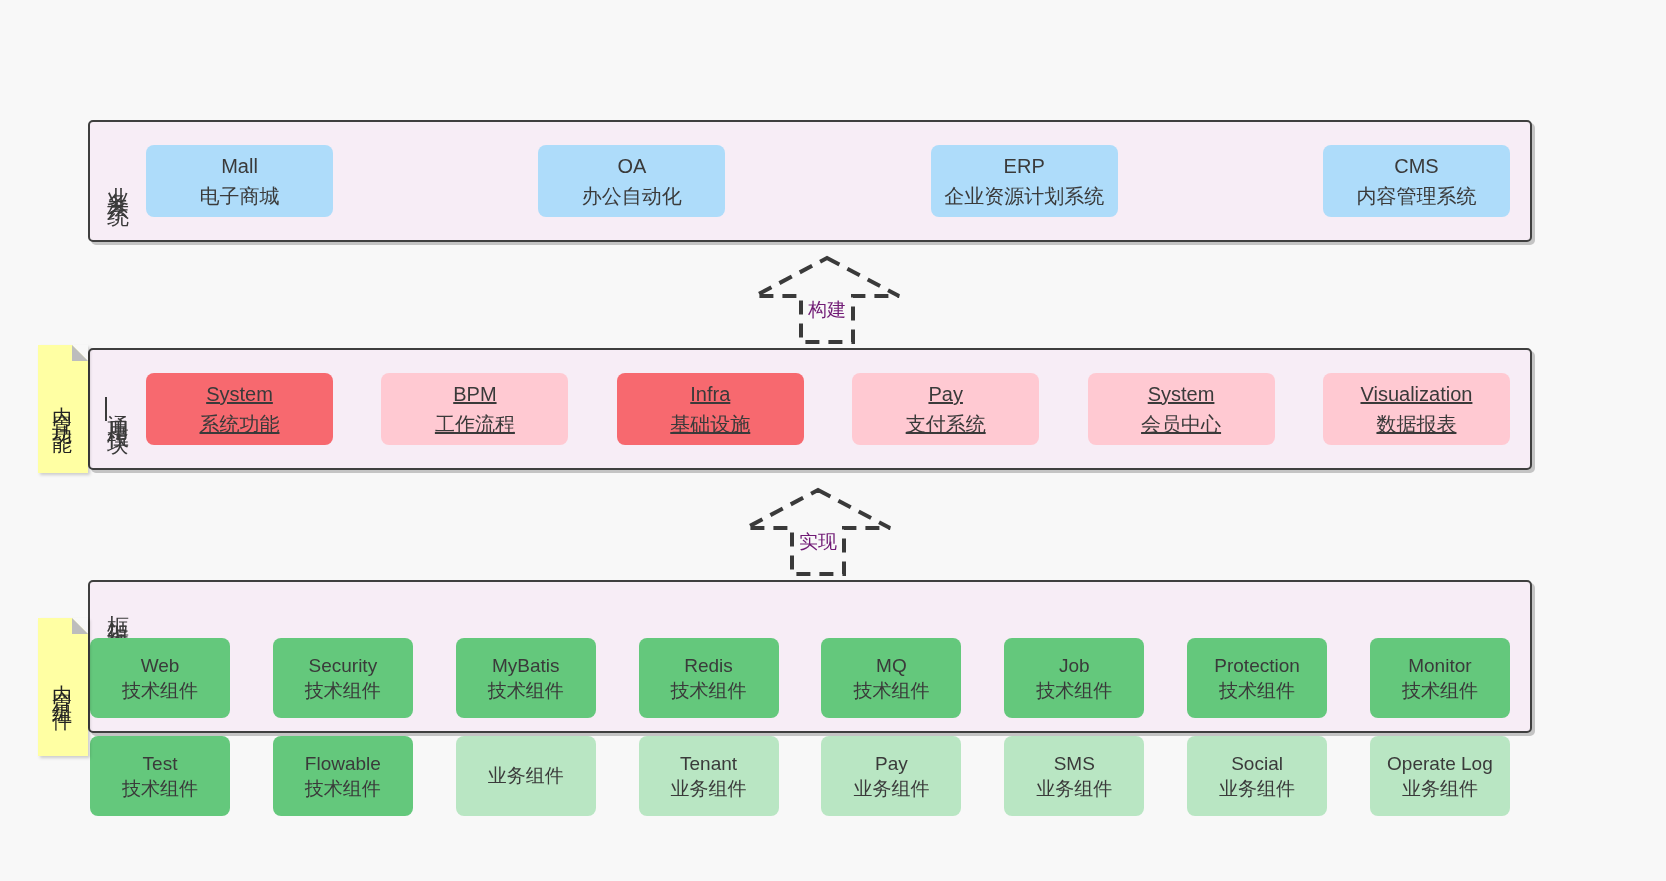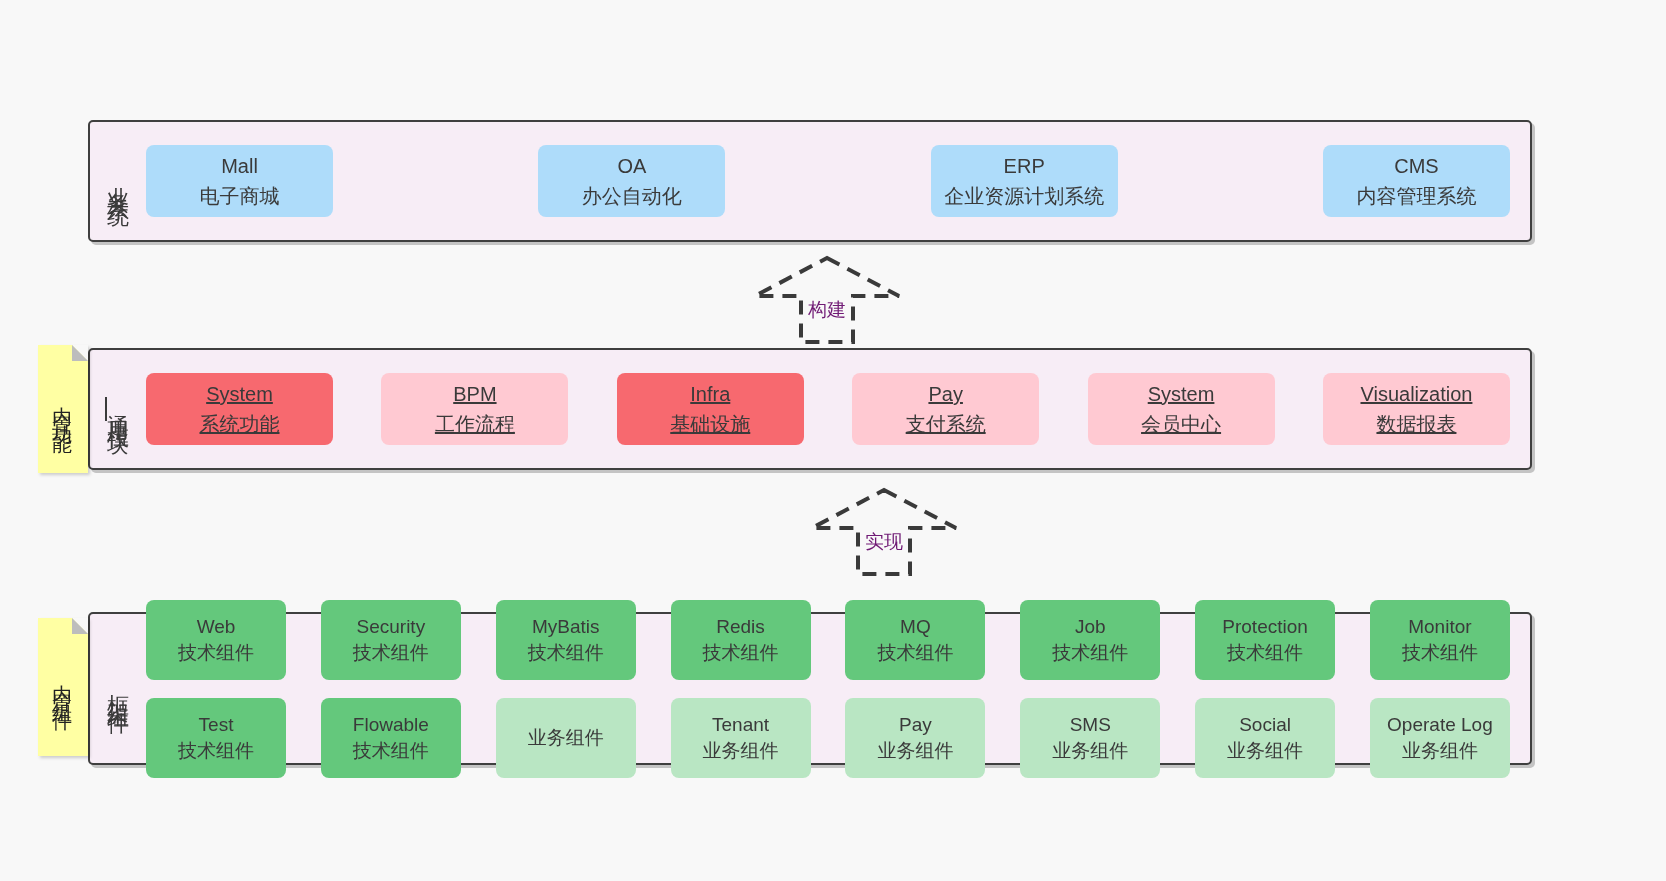--- a/index.html
+++ b/index.html
@@ -15,21 +15,21 @@
   }
   
   .section{
     position:absolute; left:88px; width:1444px;
     background:var(--section_bg); border:2px solid var(--section_border);
     border-radius:5px; box-shadow:3px 3px 0 rgba(110,110,110,.38);
     display:flex;
   }
   .section-0{top:120px; height:122px;}
   .section-1{top:348px; height:122px;text-decoration:underline;}
-  .section-2{top:612px; height:153px;}
+  .section-2{top:580px; height:153px;flex-direction:column;}
   .section-label{
     width:56px; flex:0 0 56px; display:flex; align-items:center; justify-content:center;
     writing-mode:vertical-rl; text-orientation:upright;
     font-size:22px; letter-spacing:6px; color:var(--text);
   }
   .rows{flex:1; display:flex; flex-direction:column; justify-content:center; gap:18px; padding-right:20px;}
   .row{display:flex; justify-content:space-between;}
   .box{
     border-radius:8px; display:flex; flex-direction:column; align-items:center;
     justify-content:center; text-align:center; color:var(--text);
@@ -52,21 +52,21 @@
     font-size:20px; letter-spacing:9px; color:#222;
   }
   .fold{position:absolute; top:0; right:0; width:16px; height:16px;}
   .fold::before{content:""; position:absolute; inset:0; background:var(--page_bg);
     clip-path:polygon(0 0,100% 0,100% 100%);}
   .fold::after{content:""; position:absolute; inset:0; background:var(--note_fold);
     clip-path:polygon(0 0,100% 100%,0 100%);}
   
   .arrow{position:absolute; width:150px; height:90px;}
   .arrow-0{left:752px; top:255px;}
-  .arrow-1{left:809px; top:487px;font-family:Liberation Mono, monospace;}
+  .arrow-1{left:743px; top:487px;font-family:Liberation Mono, monospace;}
   .arrow svg{position:absolute; inset:0; width:100%; height:100%;}
   .arrow path{fill:none; stroke:#3a3a3a; stroke-width:4; stroke-dasharray:14 9;}
   .arrow-label{
     position:absolute; left:50%; top:42px; transform:translateX(-50%);
     background:var(--page_bg); padding:0 4px; font-size:19px; color:#701a75; white-space:nowrap;
   }
 </style>
 </head>
 <body>
 

